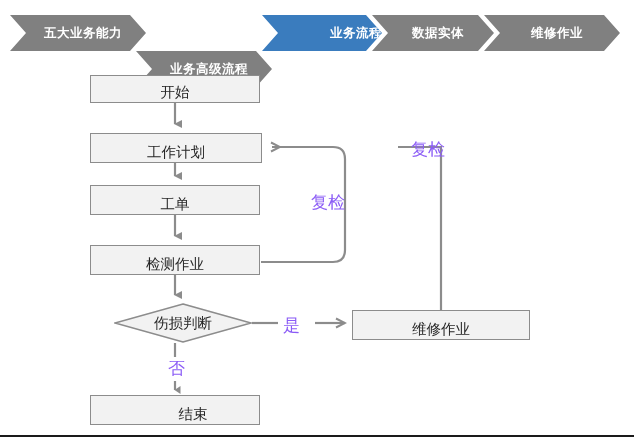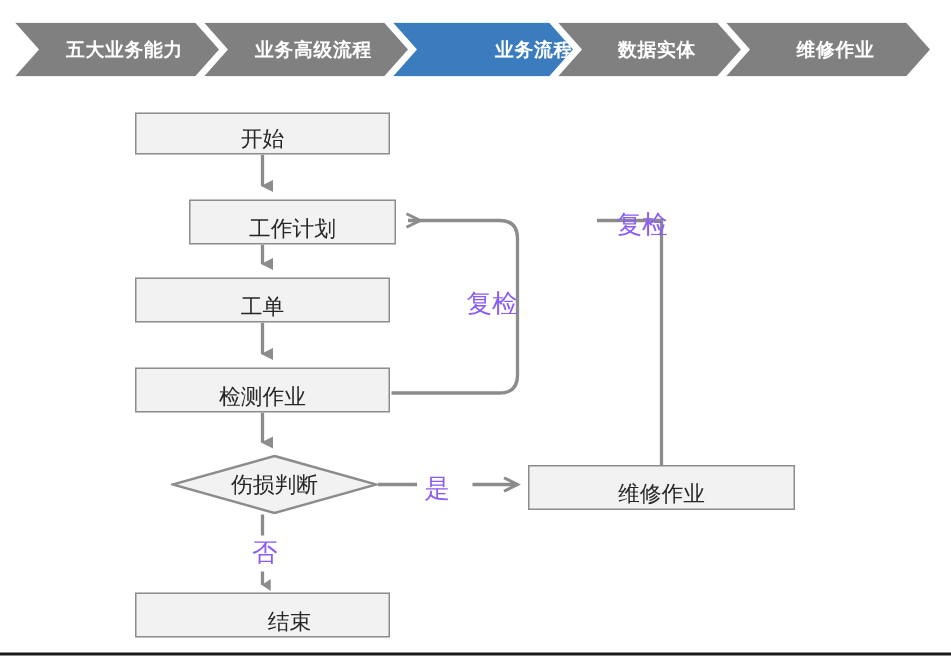--- a/index.html
+++ b/index.html
@@ -114,21 +114,21 @@
 <body>
 
 <div id="page">
 
   <div id="breadcrumb">
 
     <div class="chev chev-gray" style="left:10px; width:136px;">
       <span class="chev-label">五大业务能力</span>
     </div>
 
-    <div class="chev chev-gray" style="left:136px; width:136px;">
+    <div class="chev chev-gray" style="left:136px; width:136px;margin-top:36px;">
       <span class="chev-label">业务高级流程</span>
     </div>
 
     <div class="chev chev-active" style="left:262px; width:120px;">
       <span class="chev-label">业务流程</span>
     </div>
 
     <div class="chev chev-gray" style="left:372px; width:122px;">
       <span class="chev-label">数据实体</span>
     </div>
@@ -176,21 +176,21 @@
         <path d="M261,262 L333,262 Q345,262 345,250 L345,159 Q345,147 333,147 L272,147" marker-end="url(#arrow-left)"></path>
 
         <path d="M441,310 L441,147 L398,147"></path>
       </g>
     </svg>
 
     <div class="node" style="left:90px; top:75px; width:170px; height:28px;">
       <span>开始</span>
     </div>
 
-    <div class="node" style="left:90px; top:133px; width:138px; height:30px;margin-left:36px;">
+    <div class="node" style="left:90px; top:133px; width:172px; height:30px;">
       <span>工作计划</span>
     </div>
 
     <div class="node" style="left:90px; top:185px; width:170px; height:30px;">
       <span>工单</span>
     </div>
 
     <div class="node" style="left:90px; top:245px; width:170px; height:30px;">
       <span>检测作业</span>
     </div>

